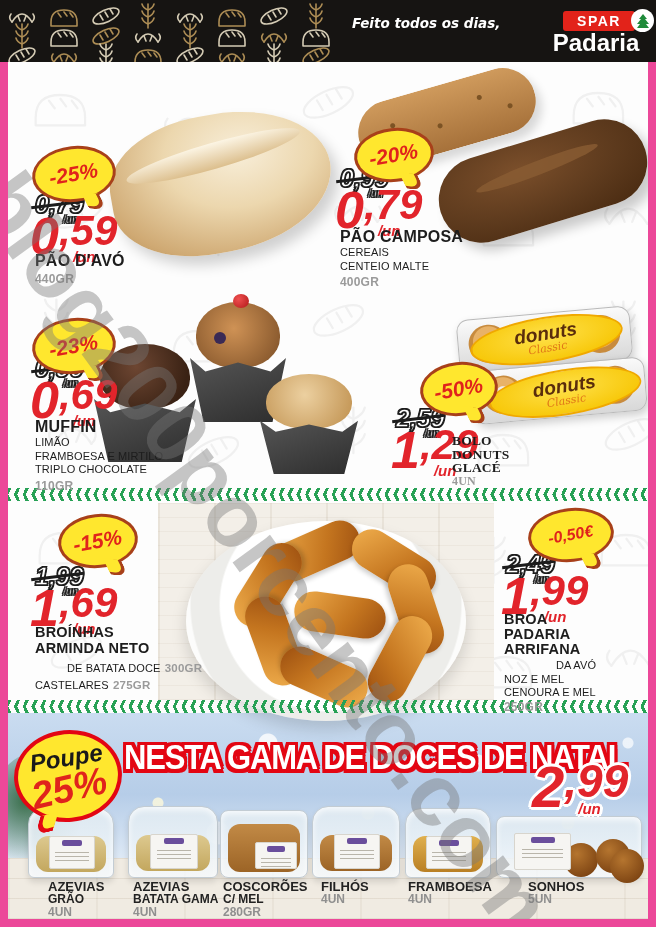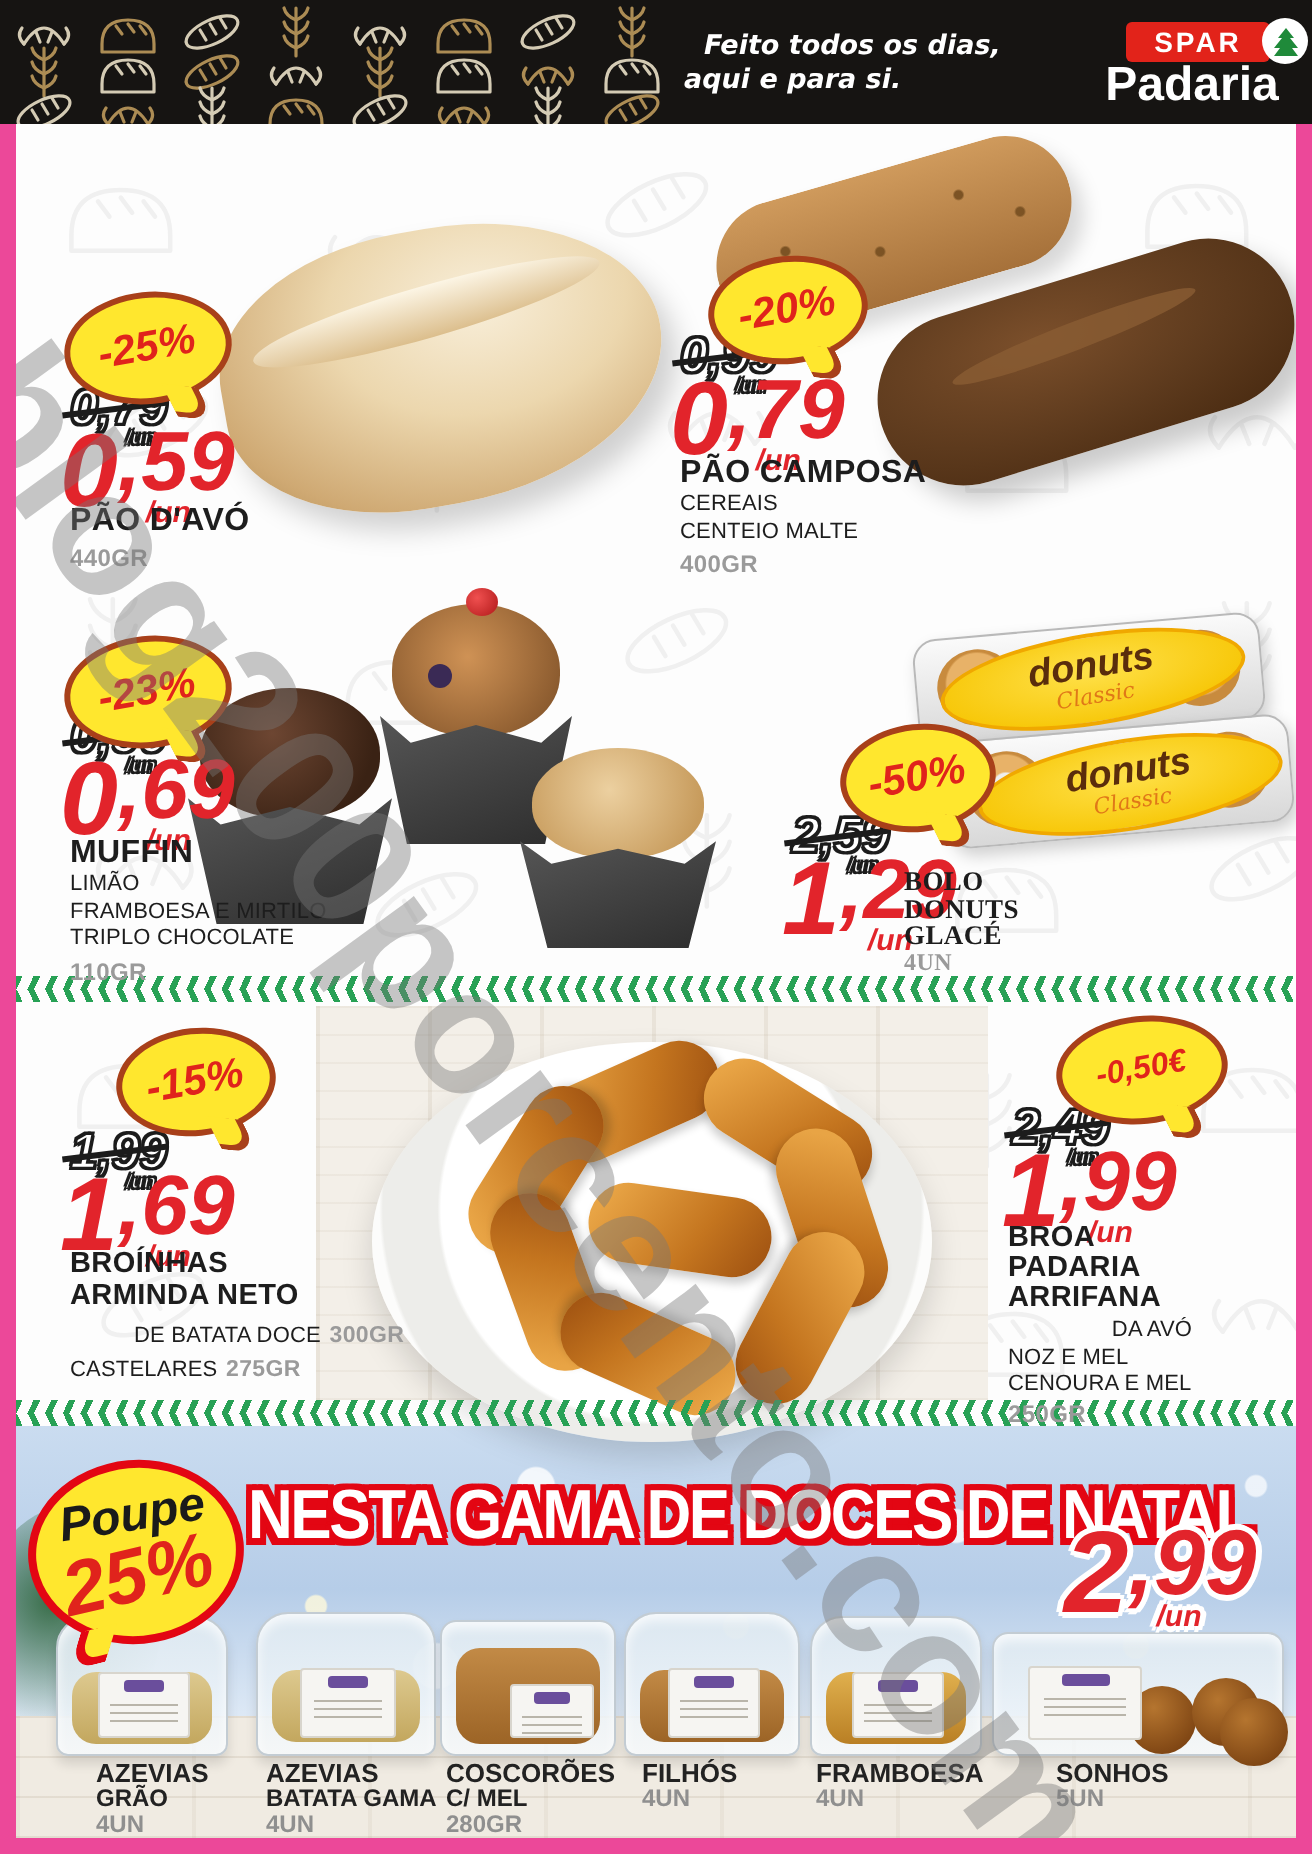--- a/index.html
+++ b/index.html
@@ -209,21 +209,20 @@
       <use href="#ic-croissant" x="42" y="40" stroke="#bd9a5c" stroke-width="1.6"></use>
       <use href="#ic-wheat" x="84" y="40" stroke="#e9dfc6" stroke-width="1.6"></use>
       <use href="#ic-loaf" x="126" y="40" stroke="#bd9a5c" stroke-width="1.6"></use>
       <use href="#ic-baguette" x="168" y="40" stroke="#e9dfc6" stroke-width="1.6"></use>
       <use href="#ic-croissant" x="210" y="40" stroke="#bd9a5c" stroke-width="1.6"></use>
       <use href="#ic-wheat" x="252" y="40" stroke="#e9dfc6" stroke-width="1.6"></use>
       <use href="#ic-baguette" x="294" y="40" stroke="#bd9a5c" stroke-width="1.6"></use>
     </svg>
     <div class="tagline">
       <span>Feito todos os dias,</span>
-      <span class="t2">aqui e para si.</span>
     </div>
     <div class="sparbox">
       <span>SPAR</span>
     </div>
     <div class="sparcircle">
       <svg width="16" height="16" viewBox="0 0 16 16">
           <polygon points="8,1 12,6 10,6 14,11 11,11 14,15 2,15 5,11 2,11 6,6 4,6" fill="#1f8a3a"></polygon>
         </svg>
     </div>
     <div class="padaria">Padaria</div>

